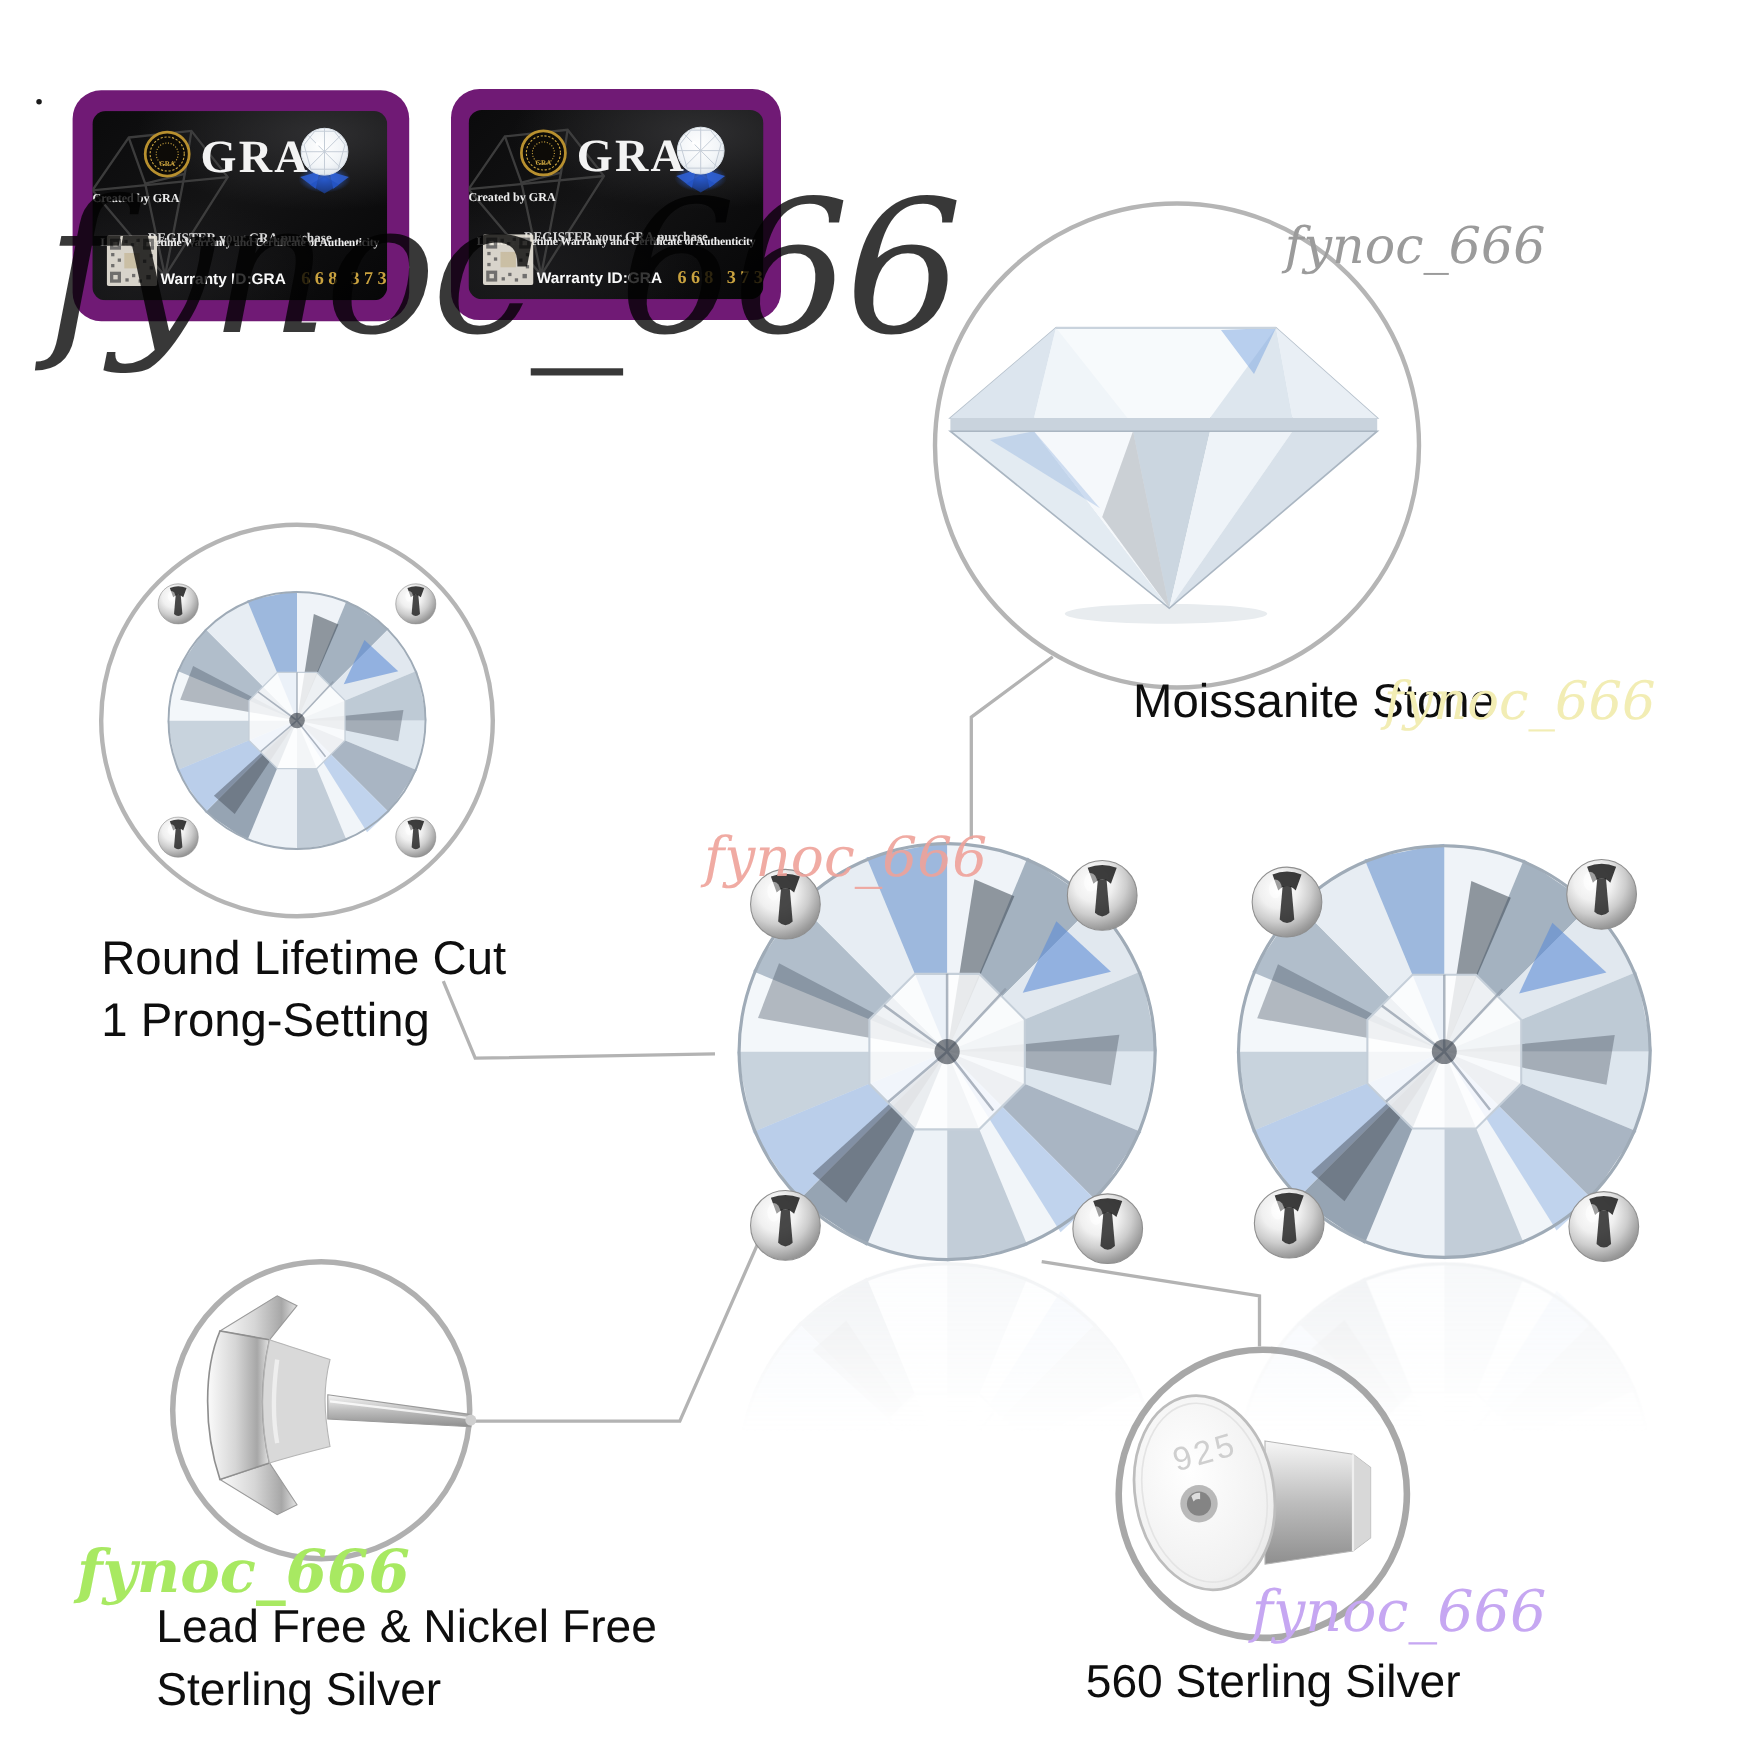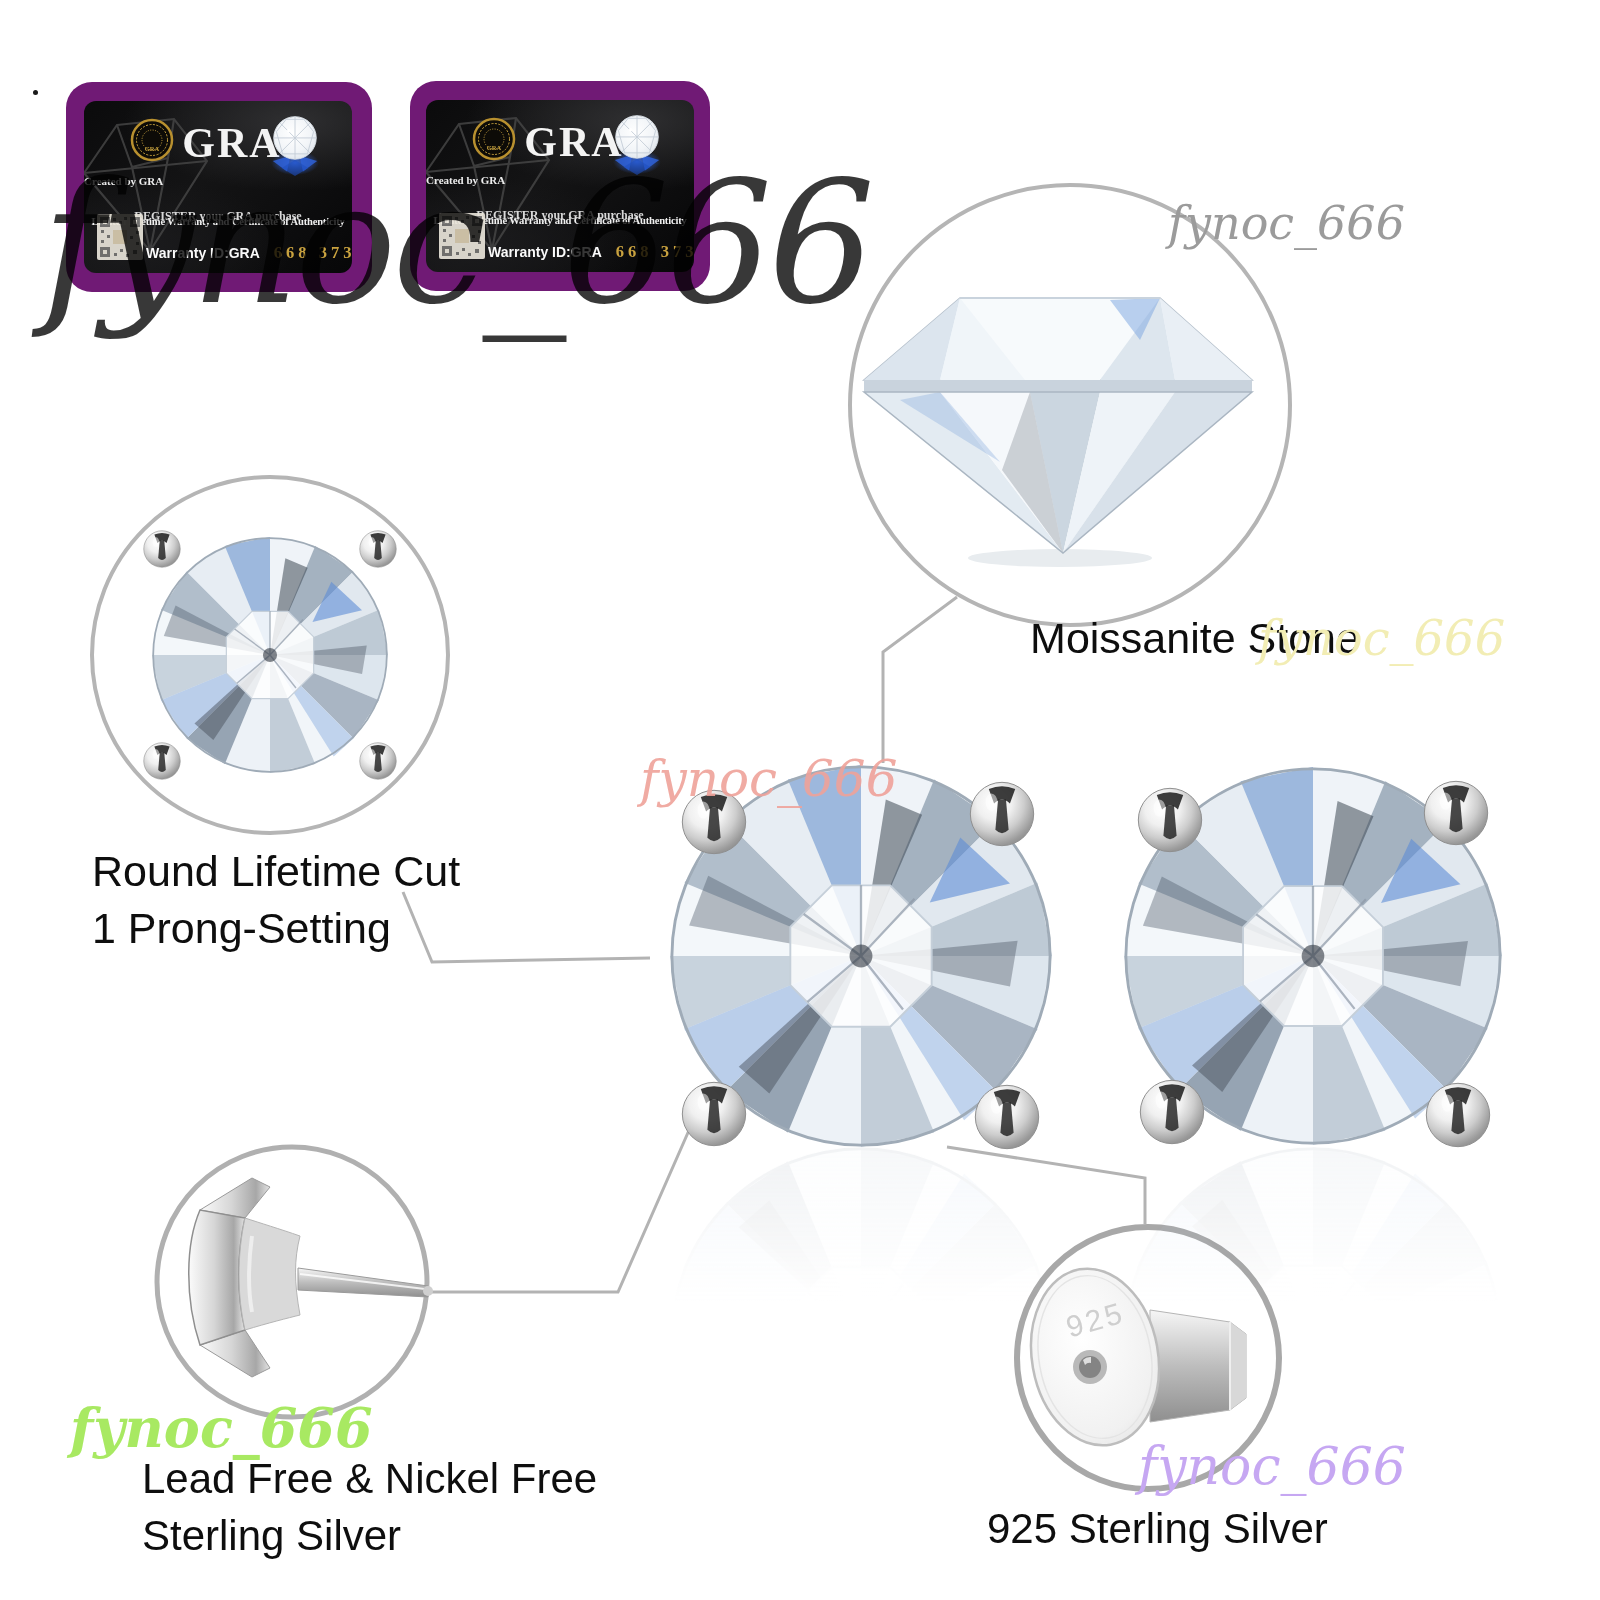--- a/index.html
+++ b/index.html
@@ -359,21 +359,21 @@
   <div class="label" style="left:92px;top:843px;">
     <div>Round Lifetime Cut</div>
     <div>1 Prong-Setting</div>
   </div>
 
   <div class="label" style="left:142px;top:1450px;font-size:42px;">
     <div>Lead Free &amp; Nickel Free</div>
     <div>Sterling Silver</div>
   </div>
 
-  <div class="label" style="left:987px;top:1500px;font-size:42px;">925 Sterling Silver</div>
+  <div class="label" style="left:987px;top:1500px;font-size:42px;">560 Sterling Silver</div>
 
   <div class="wm wm-cards">fynoc_666</div>
   <div class="wm wm-topright">fynoc_666</div>
   <div class="wm wm-yellow">fynoc_666</div>
   <div class="wm wm-pink">fynoc_666</div>
   <div class="wm wm-green">fynoc_666</div>
   <div class="wm wm-purple">fynoc_666</div>
 
   <div class="stray-dot"></div>
 </div>

